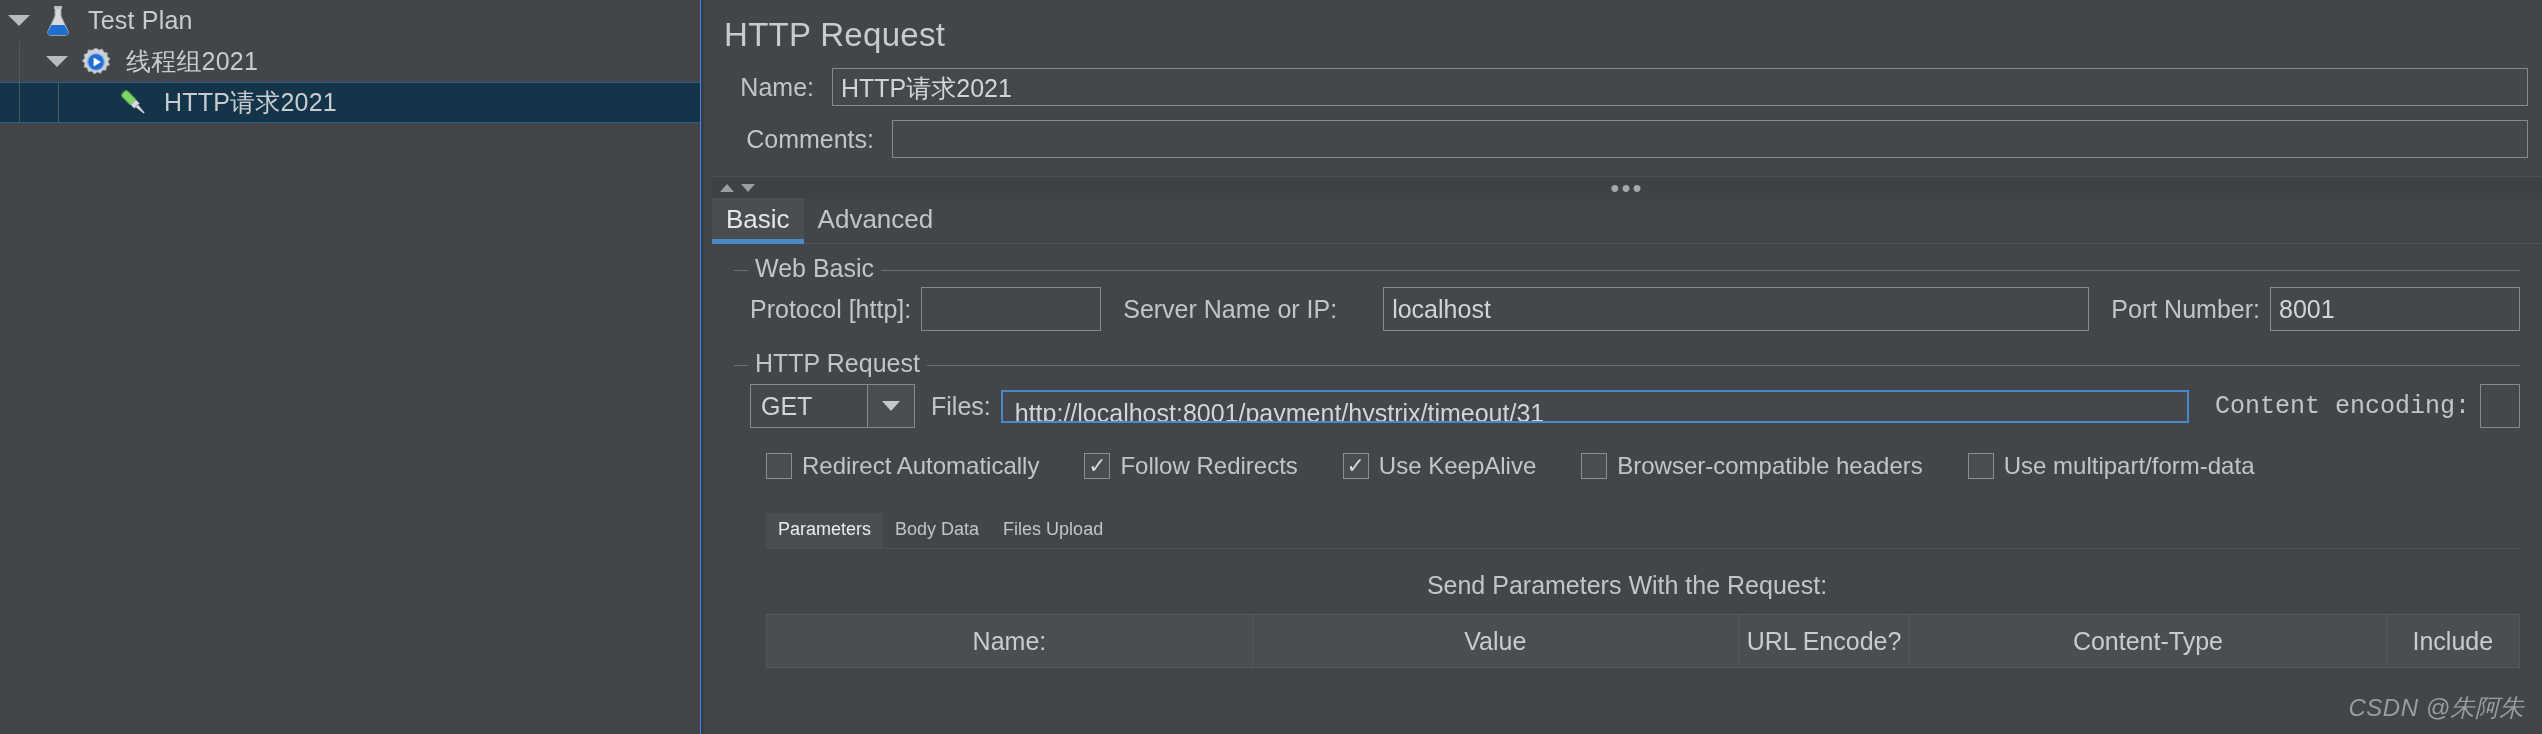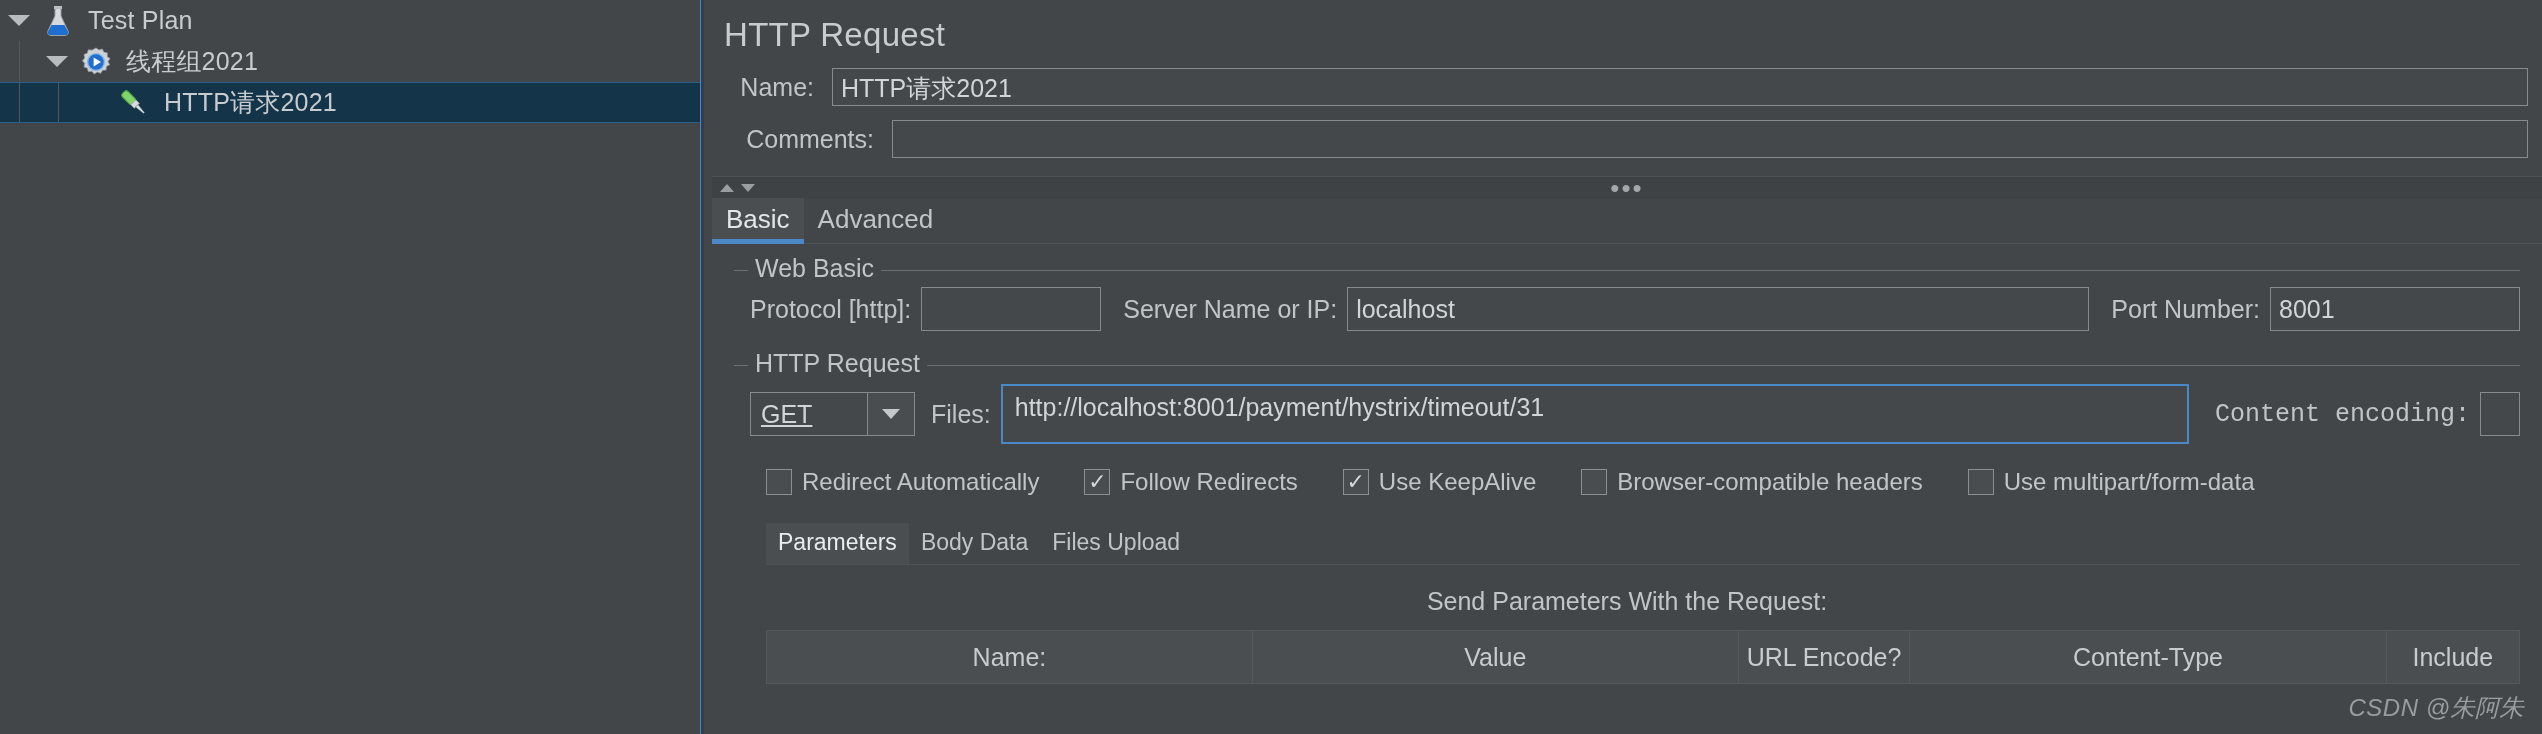--- a/index.html
+++ b/index.html
@@ -233,21 +233,20 @@
     width: 165px;
     box-sizing: border-box;
   }
   .combo .combo-val {
     flex: 1 1 auto;
     display: flex;
     align-items: center;
     padding-left: 10px;
     font-size: 25px;
     color: #d2d5d7;
-    text-decoration: underline;
   }
   .combo .combo-arrow {
     width: 46px;
     border-left: 1px solid #868a8d;
     display: flex;
     align-items: center;
     justify-content: center;
     background: #4a4d50;
   }
   .combo .combo-arrow i {
@@ -291,21 +290,21 @@
 
   
   .subtabbar {
     display: flex;
     align-items: flex-end;
     margin: 24px 0 0 32px;
     border-bottom: 1px solid #4e5154;
     height: 44px;
   }
   .subtab {
-    font-size: 23px;
+    font-size: 18px;
     padding: 6px 12px 8px 12px;
     color: #c2c5c7;
   }
   .subtab.active {
     background: #4b4e51;
     color: #e9ecee;
   }
   .send-params {
     text-align: center;
     font-size: 25px;
@@ -427,38 +426,38 @@
       <div class="tab active">Basic</div>
       <div class="tab">Advanced</div>
     </div>
 
     <div class="groupbox">
       <div class="gb-title">Web Basic</div>
       <div class="gb-body">
         <div class="inline-label" style="margin-left:16px;">Protocol [http]:</div>
         <div class="textfield" style="width:180px;height:44px;line-height:42px;"></div>
         <div class="inline-label" style="margin-left:22px;">Server Name or IP:</div>
-        <div class="textfield grow" style="height:44px;line-height:42px;">localhost</div>
+        <div class="textfield grow" style="height:44px;line-height:42px;margin-left:36px;">localhost</div>
         <div class="inline-label" style="margin-left:22px;">Port Number:</div>
         <div class="textfield" style="width:250px;height:44px;line-height:42px;">8001</div>
       </div>
     </div>
 
     <div class="groupbox">
       <div class="gb-title">HTTP Request</div>
 
       <div class="gb-body tight">
         <div class="combo" style="margin-left:16px;">
           <div class="combo-val">GET</div>
           <div class="combo-arrow">
               <i></i>
             </div>
         </div>
         <div class="inline-label" style="margin-left:16px;">Files:</div>
-        <div class="textfield focused grow" style="height:60px;line-height:42px;padding-left:12px;">http://localhost:8001/payment/hystrix/timeout/31</div>
+        <div class="textfield focused grow" style="height:33px;line-height:42px;padding-left:12px;">http://localhost:8001/payment/hystrix/timeout/31</div>
         <div class="inline-label" style="margin-left:26px;font-family:Liberation Mono, monospace;">Content encoding:</div>
         <div class="textfield" style="width:40px;height:44px;line-height:42px;"></div>
       </div>
 
       <div class="checkrow">
         <div class="chk-item">
           <div class="cbox">
               <span class="tick"></span>
             </div>
           <div class="chk-label">Redirect Automatically</div>

